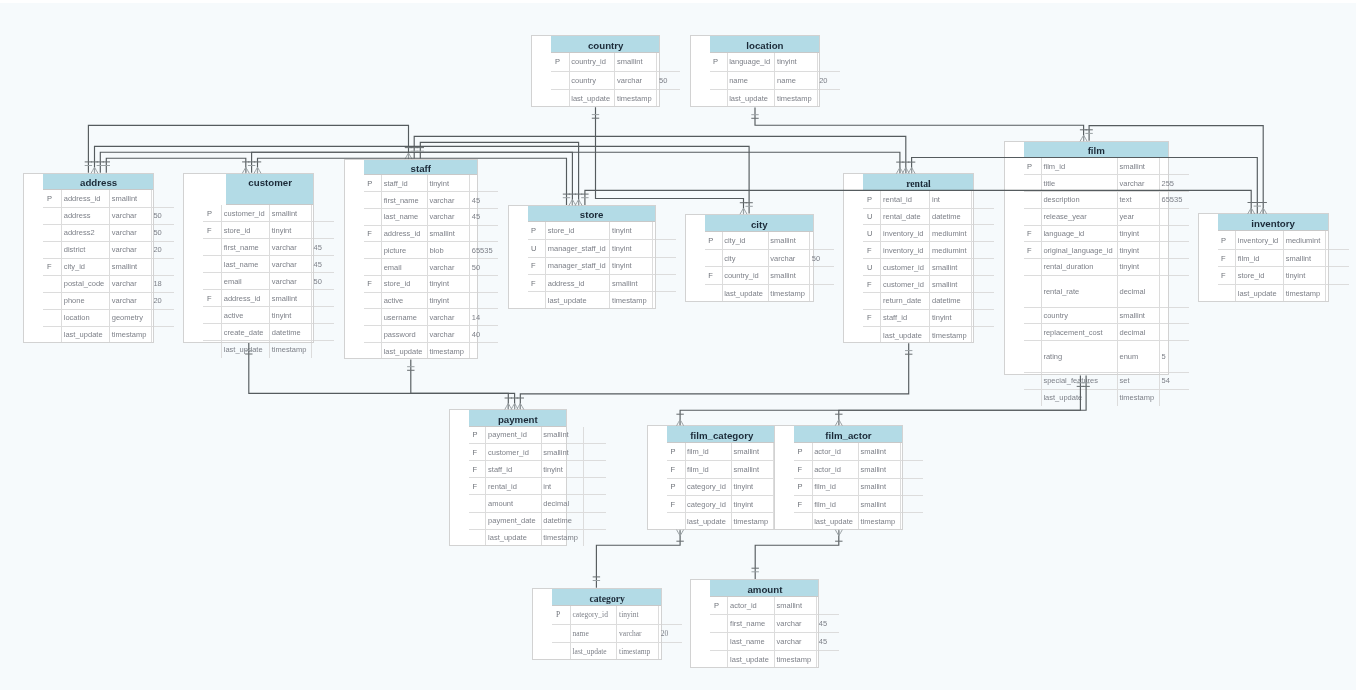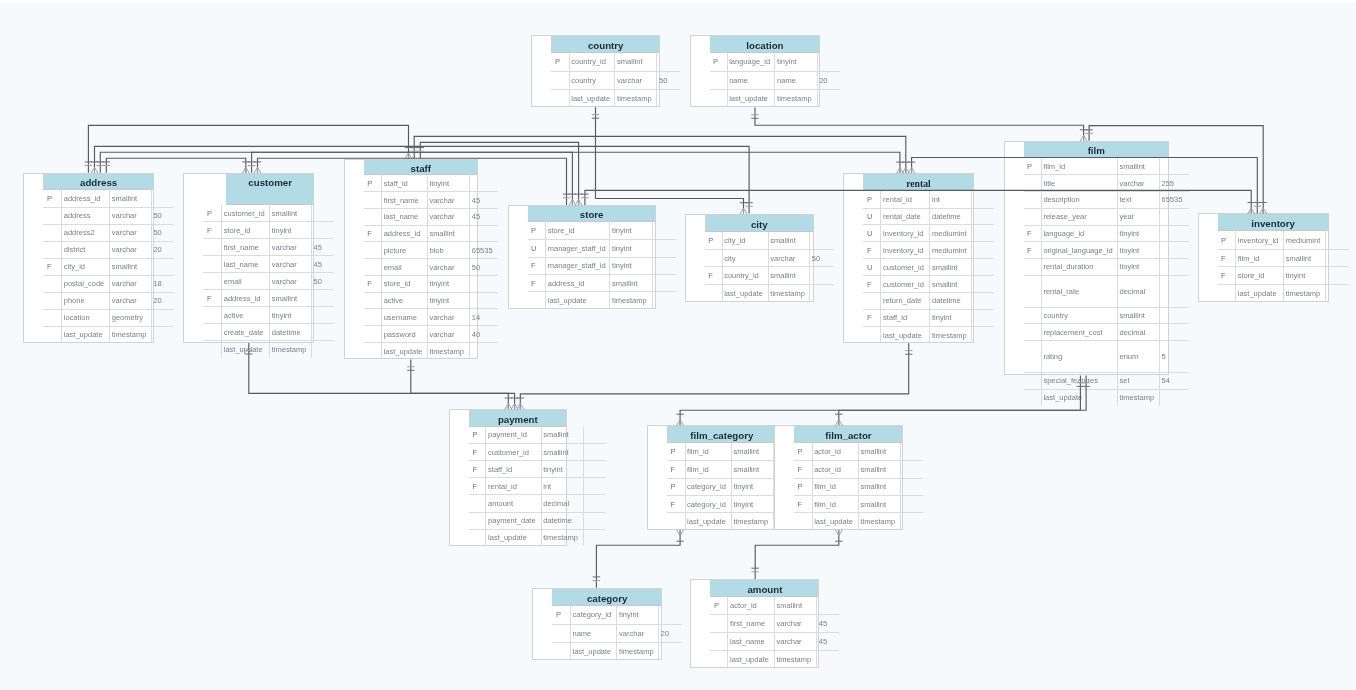--- a/index.html
+++ b/index.html
@@ -1573,21 +1573,21 @@
             <td>
               <span>timestamp</span>
             </td>
             <td>
               <span></span>
             </td>
           </tr>
  </tbody>
       </table>
 </div>
-<div class="tbl" style="left:532.4px;top:587.8px;width:129.6px;height:72.4px;">
+<div class="tbl" style="left:532.4px;top:587.8px;width:129.6px;height:72.4px;font-family:Liberation Serif, serif;">
  <div class="hd" style="height:18.2px;line-height:21.40px;">category</div>
  <table style="width:129.6px">
         <colgroup>
           <col style="width:18.000px">
           <col style="width:46.600px">
           <col style="width:41.700px">
           <col style="width:23.300px">
         </colgroup>
         <tbody>
   <tr style="height:18.067px;">

